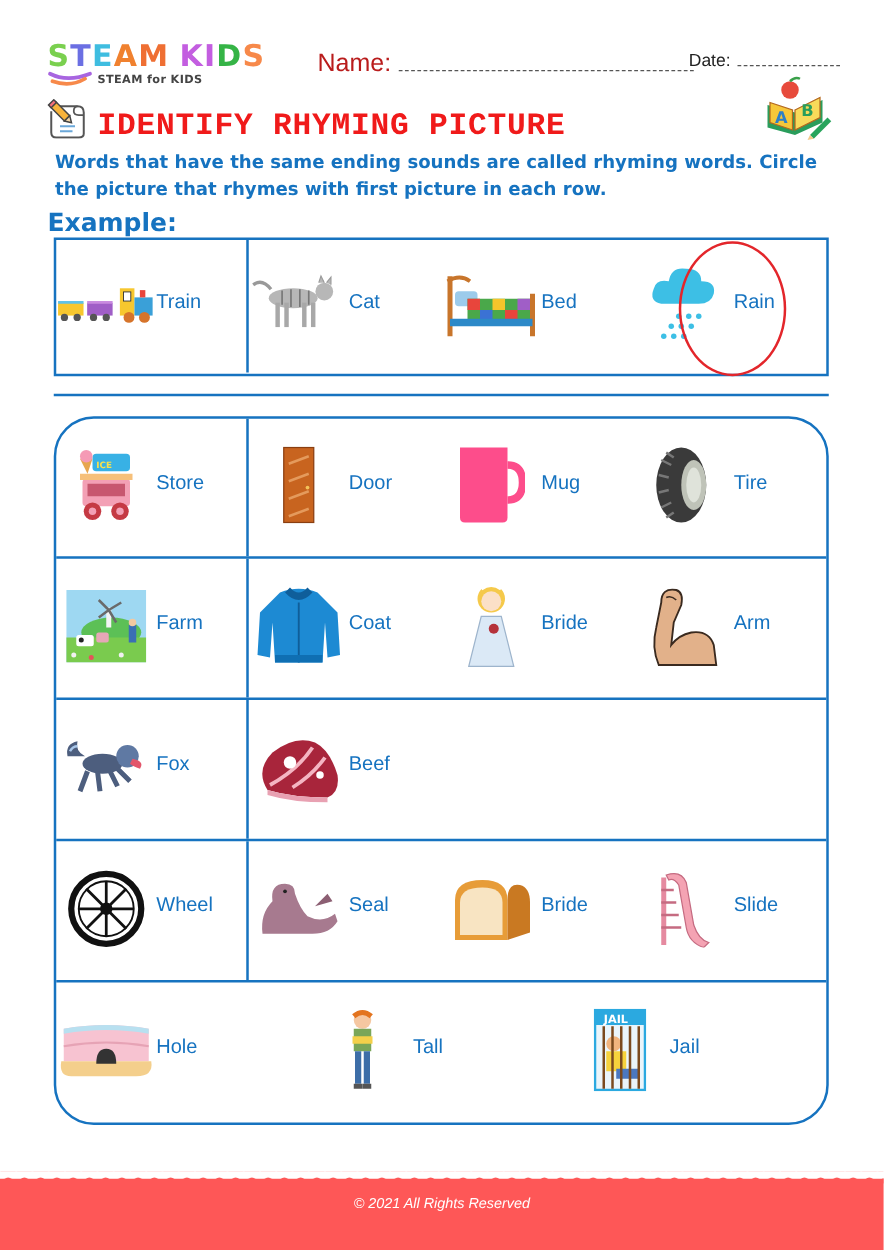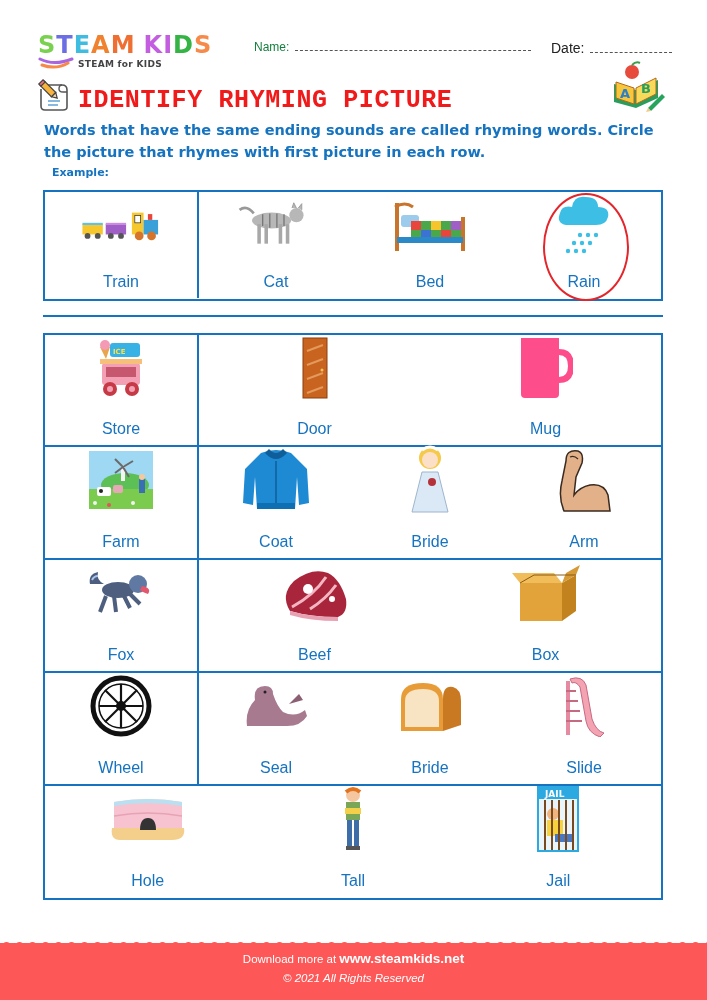--- a/index.html
+++ b/index.html
@@ -5,46 +5,46 @@
   * { box-sizing: border-box; margin: 0; padding: 0; }
   html, body { width: 707px; height: 1000px; background: #fff; overflow: hidden; }
   body { position: relative; font-family: "DejaVu Sans", "Liberation Sans", sans-serif; color: #1673c0; }
 
   .logo { position: absolute; left: 38px; top: 32px; width: 200px; height: 40px; }
   .logo-word { position: absolute; left: 0; top: 0; font-family: "DejaVu Sans", sans-serif; font-weight: 900; font-size: 24px; letter-spacing: 1px; white-space: nowrap; line-height: 26px; }
   .logo-word span { display: inline-block; }
   .logo-swoosh { position: absolute; left: 0; top: 24px; width: 36px; height: 14px; }
   .logo-sub { position: absolute; left: 40px; top: 27px; font-size: 9px; font-weight: 700; color: #444; letter-spacing: 0.3px; white-space: nowrap; }
 
-  .namefield { position: absolute; left: 254px; top: 40px; font-family: "Liberation Sans", sans-serif; font-size: 12px; color: #15803d; white-space: nowrap; }
+  .namefield { position: absolute; left: 254px; top: 40px; font-family: "Liberation Sans", sans-serif; font-size: 20px; color: #b91c1c; white-space: nowrap; }
   .namefield .line, .datefield .line { display: inline-block; border-bottom: 1px dashed #555; vertical-align: baseline; margin-left: 6px; height: 10px; }
   .datefield { position: absolute; left: 551px; top: 40px; font-family: "Liberation Sans", sans-serif; font-size: 14px; color: #222; white-space: nowrap; }
 
   .title-icon { position: absolute; left: 36px; top: 79px; width: 34px; height: 32px; }
   .title { position: absolute; left: 78px; top: 86px; font-family: Liberation Mono, monospace; font-weight: 700; font-size: 25px; color: #f01a1a; letter-spacing: 0.6px; white-space: nowrap; }
   .book-icon { position: absolute; left: 606px; top: 60px; width: 60px; height: 52px; }
 
   .instructions { position: absolute; left: 44px; top: 119px; width: 630px; font-size: 14.5px; font-weight: 700; line-height: 22px; color: #1673c0; }
-  .example-label { position: absolute; left: 52px; top: 166px; font-size: 11px; font-weight: 700; color: #1673c0; }
+  .example-label { position: absolute; left: 38px; top: 166px; font-size: 20px; font-weight: 700; color: #1673c0; }
 
   .grid { position: absolute; left: 43px; border: 2.5px solid #1673c0; }
   .row { display: flex; border-top: 2.5px solid #1673c0; }
   .row:first-child { border-top: none; }
-  .cell { position: relative; display: flex; flex-direction: column; align-items: center; justify-content: space-between; }
+  .cell { position: relative; display: flex; flex-direction: row; align-items: center; justify-content: flex-start; }
   .cell.first { width: 154px; border-right: 2.5px solid #1673c0; }
   .cell.opt { flex: 1; }
   .cell .pic { width: 80px; height: 66px; display: flex; align-items: center; justify-content: center; margin-bottom: 4px; }
   .cell .pic svg { display: block; }
   .cell .lbl { font-family: "Liberation Sans", sans-serif; font-size: 16px; color: #1673c0; margin-bottom: 7px; line-height: 18px; }
   .circled::after { content: ""; position: absolute; left: 50%; top: 50%; width: 82px; height: 104px; margin-left: -41px; margin-top: -52px; border: 2px solid #e3262b; border-radius: 50%; }
 
   .example { top: 190px; width: 620px; height: 111px; }
   .example .row { height: 106px; }
   .separator { position: absolute; left: 43px; top: 315px; width: 620px; height: 2px; background: #1673c0; }
-  .main { top: 333px; width: 620px; height: 567px; }
+  .main { top: 333px; width: 620px; height: 567px; border-radius: 32px; }
   .main .row { height: 112.9px; }
   .main .row:first-child { height: 110.4px; }
 
   .footer { position: absolute; left: 0; top: 943px; width: 707px; height: 57px; background: #fe5757; }
   .footer-scallop { position: absolute; left: 0; top: 937px; width: 707px; height: 10px; }
   .footer-text { position: absolute; left: 0; top: 951px; width: 707px; text-align: center; font-family: "Liberation Sans", sans-serif; color: #fff; }
   .footer-dl { font-size: 11.5px; }
   .footer-dl b { font-size: 13.5px; font-weight: 700; }
   .footer-copy { font-size: 11.5px; font-style: italic; margin-top: 6px; }
 </style>
@@ -211,20 +211,31 @@
     </div>
     <div class="cell opt">
       <div class="pic">
         <svg width="54" height="64" viewBox="0 0 54 64">
           <path d="M2 2 H40 V58 Q40 62 36 62 H6 Q2 62 2 58 Z" fill="#fd4d8b"></path>
           <path d="M40 16 Q52 16 52 30 Q52 44 40 44" stroke="#fd4d8b" stroke-width="6" fill="none"></path>
         </svg>
       </div>
       <div class="lbl">Mug</div>
     </div>
+    <div class="cell opt">
+      <div class="pic">
+        <svg width="48" height="64" viewBox="0 0 48 64">
+          <ellipse cx="22" cy="32" rx="20" ry="30" fill="#3a3a3a"></ellipse>
+          <path d="M6 12 L14 16 M4 24 L12 26 M4 38 L12 36 M6 50 L14 46 M10 6 L16 10 M10 58 L16 54" stroke="#777" stroke-width="2"></path>
+          <ellipse cx="32" cy="32" rx="10" ry="20" fill="#bfc3b8"></ellipse>
+          <ellipse cx="32" cy="32" rx="6" ry="14" fill="#dfe3da"></ellipse>
+        </svg>
+      </div>
+      <div class="lbl">Tire</div>
+    </div>
   </div>
 
   <div class="row">
     <div class="cell first">
       <div class="pic">
         <svg width="64" height="58" viewBox="0 0 64 58">
           <rect x="0" y="0" width="64" height="58" fill="#9ed8f2"></rect>
           <ellipse cx="36" cy="34" rx="24" ry="12" fill="#5cc056"></ellipse>
           <rect x="0" y="38" width="64" height="20" fill="#7acb4e"></rect>
           <rect x="32" y="14" width="4" height="16" fill="#f4f4f4"></rect>
@@ -294,32 +305,20 @@
         <svg width="70" height="56" viewBox="0 0 70 56">
           <path d="M10 46 Q0 30 14 16 Q32 2 48 8 Q60 14 66 34 Q68 48 58 52 Q30 52 10 46 Z" fill="#a8253b"></path>
           <path d="M12 42 Q34 30 46 12 M30 44 Q46 34 56 20" stroke="#f4b5c2" stroke-width="3" fill="none"></path>
           <circle cx="28" cy="24" r="5" fill="#fff"></circle>
             <circle cx="52" cy="34" r="3" fill="#fff"></circle>
           <path d="M10 46 Q30 52 58 52 L58 56 Q30 56 10 50 Z" fill="#e8a1b2"></path>
         </svg>
       </div>
       <div class="lbl">Beef</div>
     </div>
-    <div class="cell opt">
-      <div class="pic">
-        <svg width="72" height="60" viewBox="0 0 72 60">
-          <path d="M10 20 L52 20 L52 58 L10 58 Z" fill="#e1a33a"></path>
-          <path d="M52 20 L66 12 L66 48 L52 58 Z" fill="#c2831f"></path>
-          <path d="M10 20 L2 10 L44 10 L52 20 Z" fill="#f0bd5a"></path>
-          <path d="M52 20 L66 12 L70 2 L56 10 Z" fill="#d69a37"></path>
-          <path d="M10 20 L24 12 L66 12" fill="none" stroke="#8a5a14" stroke-width="1"></path>
-        </svg>
-      </div>
-      <div class="lbl">Box</div>
-    </div>
   </div>
 
   <div class="row">
     <div class="cell first">
       <div class="pic">
         <svg width="62" height="62" viewBox="0 0 62 62">
           <circle cx="31" cy="31" r="28" fill="none" stroke="#111" stroke-width="5"></circle>
           <circle cx="31" cy="31" r="22" fill="none" stroke="#111" stroke-width="1.5"></circle>
           <g stroke="#111" stroke-width="2.2">
             <line x1="31" y1="9" x2="31" y2="53"></line>
@@ -418,18 +417,14 @@
 <svg class="footer-scallop" viewBox="0 0 707 10" preserveAspectRatio="none">
   <defs>
     <pattern id="scallop" x="0" y="0" width="13" height="10" patternUnits="userSpaceOnUse">
       <path d="M0 10 Q6.5 0 13 10 Z" fill="#fe5757"></path>
     </pattern>
   </defs>
   <rect x="0" y="0" width="707" height="10" fill="url(#scallop)"></rect>
 </svg>
 <div class="footer"></div>
 <div class="footer-text">
-  <div class="footer-dl">
-    <span>Download more at</span>
-    <b>www.steamkids.net</b>
-  </div>
   <div class="footer-copy">© 2021 All Rights Reserved</div>
 </div>
 
 </body></html>

